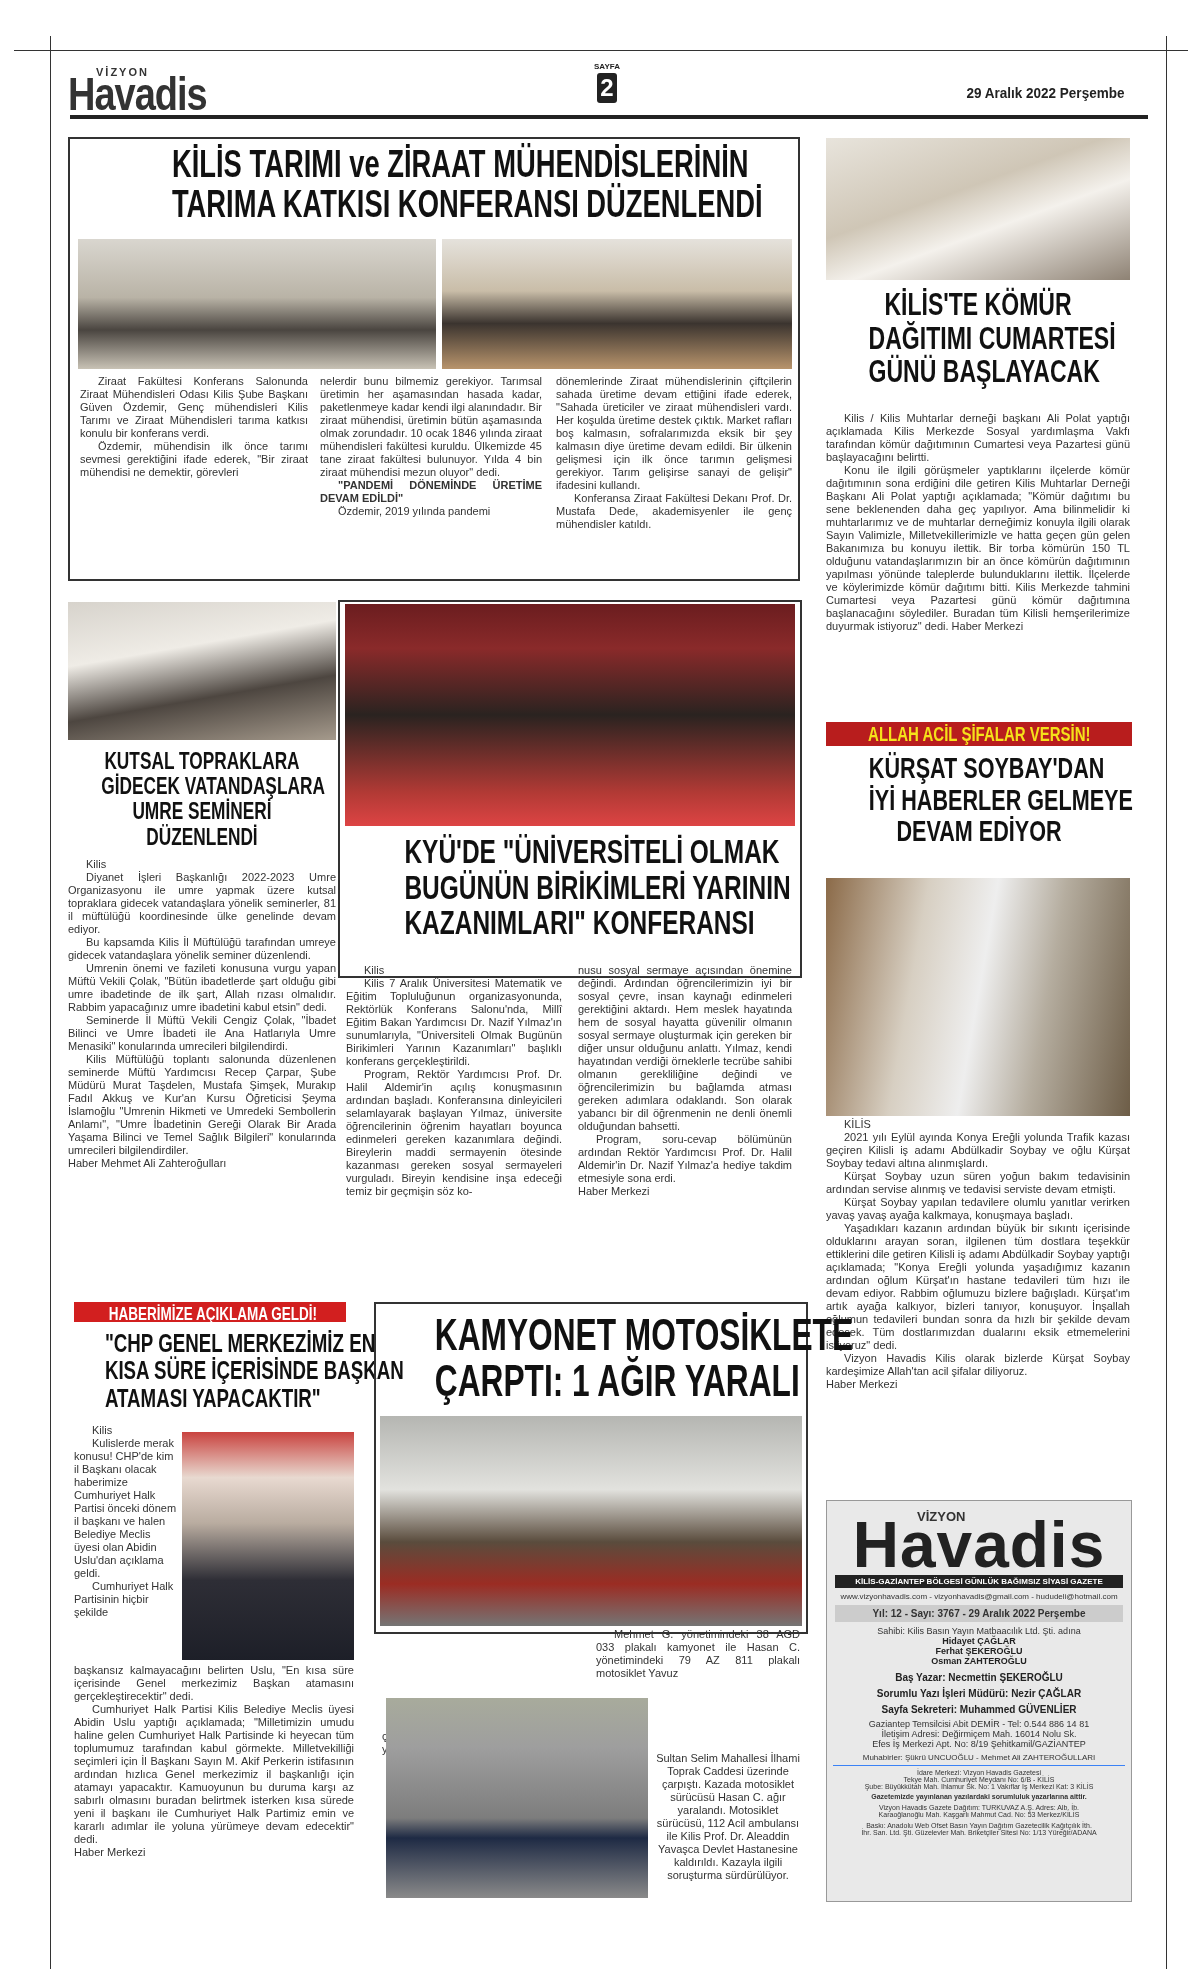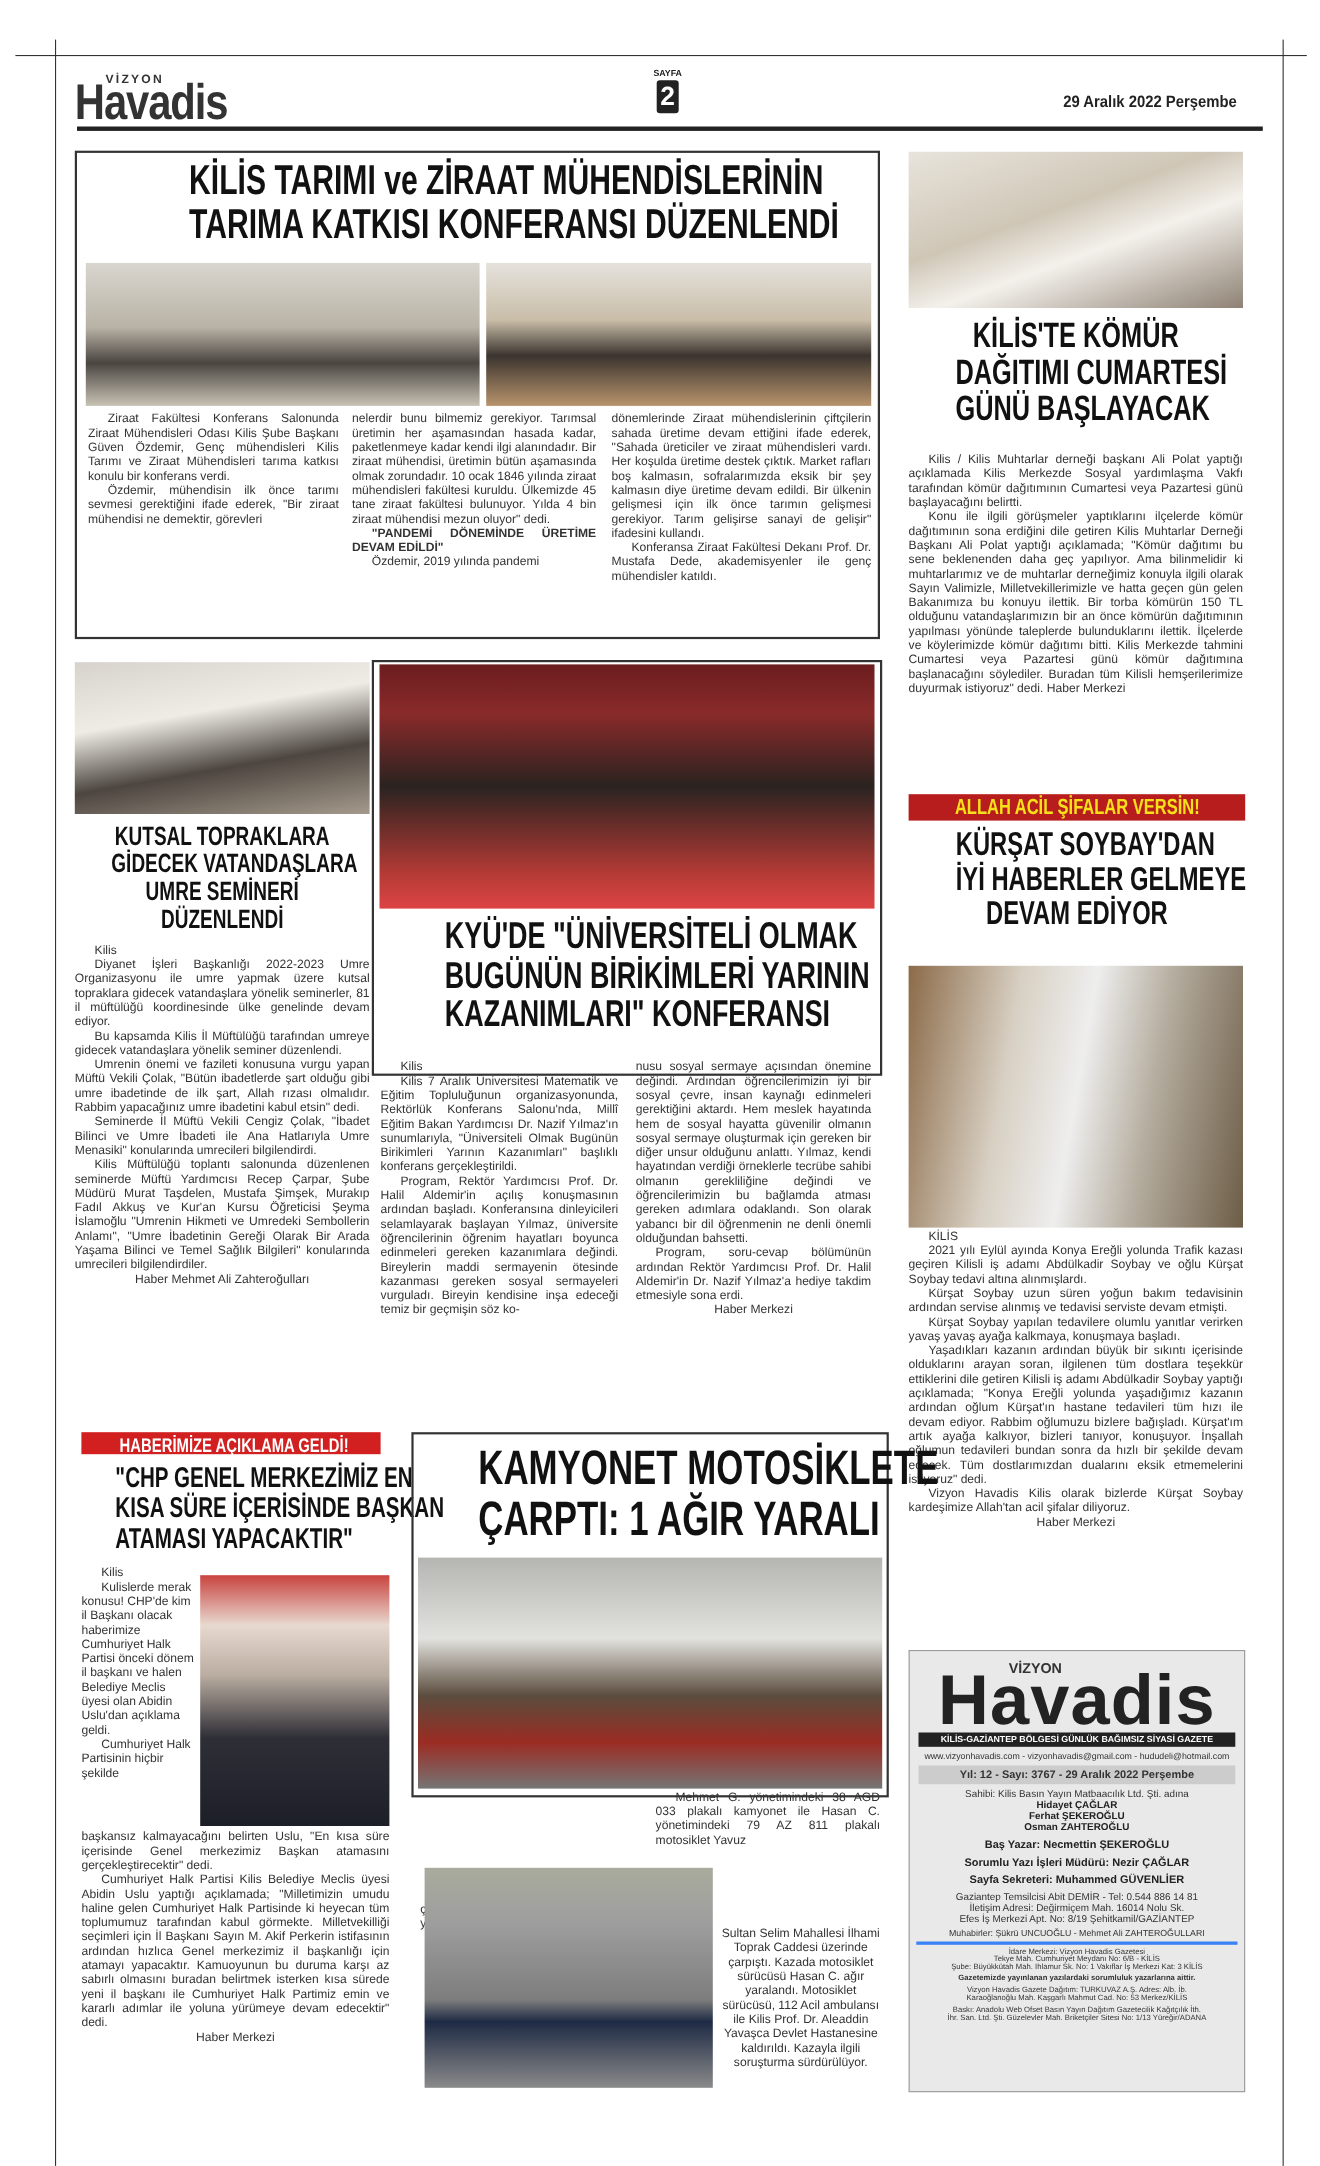--- a/index.html
+++ b/index.html
@@ -12,21 +12,21 @@
 .logo .hav{font-size:38px;font-weight:bold;color:#333;letter-spacing:-1px;line-height:40px;margin-top:4px;display:block;transform:scaleY(1.2);transform-origin:top}
 .sayfa{position:absolute;left:592px;top:62px;text-align:center;width:30px}
 .sayfa .lbl{font-size:8px;font-weight:bold}
 .sayfa .num{display:block;background:#222;color:#fff;border-radius:3px;font-size:24px;font-weight:bold;width:20px;height:30px;margin:2px auto 0;line-height:30px}
 .date{position:absolute;right:76px;top:84px;font-size:15px;font-weight:bold;transform:scaleX(.9);transform-origin:right}
 .thick{position:absolute;left:70px;top:115px;width:1078px;height:4px;background:#222}
 .box{position:absolute;border:2px solid #333}
 .head{font-family:"Liberation Sans",sans-serif;font-weight:bold;text-align:center;color:#111;transform:scaleX(.72);transform-origin:center;line-height:1.05;white-space:nowrap}
 .body{font-size:11px;line-height:13px;text-align:justify;color:#333}
 .body p{text-indent:18px}
-.body .r{text-align:center;text-indent:0}
+.body .r{text-align:left;text-indent:0}
 .img{position:absolute;overflow:hidden}
 .redbar{position:absolute;background:#d21f1f;color:#fff;font-weight:bold;text-align:center;white-space:nowrap}
 .redbar span{display:inline-block;transform:scaleX(.75)}
 .mast{position:absolute;left:826px;top:1500px;width:306px;height:402px;border:1px solid #999;background:#e9e9e9;text-align:center;color:#333;font-size:9px}
 .mast .big{font-size:64px;font-weight:bold;line-height:60px;color:#222;letter-spacing:1px}
 .mast .vz{font-size:13px;font-weight:bold;position:absolute;left:90px;top:8px}
 .mast .slogan{background:#222;color:#fff;font-size:8px;font-weight:bold;margin:0 8px;padding:2px 11px}
 .mast .gray{background:#ccc;margin:4px 8px;padding:3px 0;font-weight:bold;font-size:10px}
 </style>
 </head>
@@ -178,21 +178,21 @@
   <div>Sahibi: Kilis Basın Yayın Matbaacılık Ltd. Şti. adına</div>
   <div style="font-weight:bold;color:#222">Hidayet ÇAĞLAR</div>
   <div style="font-weight:bold;color:#222">Ferhat ŞEKEROĞLU</div>
   <div style="font-weight:bold;color:#222">Osman ZAHTEROĞLU</div>
   <div style="font-weight:bold;font-size:10px;margin-top:6px;color:#222">Baş Yazar: Necmettin ŞEKEROĞLU</div>
   <div style="font-weight:bold;font-size:10px;margin-top:5px;color:#222">Sorumlu Yazı İşleri Müdürü: Nezir ÇAĞLAR</div>
   <div style="font-weight:bold;font-size:10px;margin-top:5px;color:#222">Sayfa Sekreteri: Muhammed GÜVENLİER</div>
   <div style="margin-top:4px">Gaziantep Temsilcisi Abit DEMİR - Tel: 0.544 886 14 81</div>
   <div>İletişim Adresi: Değirmiçem Mah. 16014 Nolu Sk.</div>
   <div>Efes İş Merkezi Apt. No: 8/19 Şehitkamil/GAZİANTEP</div>
-  <div style="margin-top:4px;font-size:8px;border-bottom:3px solid #3b82f6;padding-bottom:3px;margin-left:6px;margin-right:6px">Muhabirler: Şükrü UNCUOĞLU - Mehmet Ali ZAHTEROĞULLARI</div>
+  <div style="margin-top:4px;font-size:8px;border-bottom:1px solid #3b82f6;padding-bottom:3px;margin-left:6px;margin-right:6px">Muhabirler: Şükrü UNCUOĞLU - Mehmet Ali ZAHTEROĞULLARI</div>
   <div style="font-size:7px;margin-top:3px">İdare Merkezi: Vizyon Havadis Gazetesi</div>
   <div style="font-size:7px">Tekye Mah. Cumhuriyet Meydanı No: 6/B - KİLİS</div>
   <div style="font-size:7px">Şube: Büyükkütah Mah. Ihlamur Sk. No: 1 Vakıflar İş Merkezi Kat: 3 KİLİS</div>
   <div style="font-size:7px;font-weight:bold;margin-top:3px">Gazetemizde yayınlanan yazılardaki sorumluluk yazarlarına aittir.</div>
   <div style="font-size:7px;margin-top:4px">Vizyon Havadis Gazete Dağıtım: TURKUVAZ A.Ş. Adres: Alb. İb.</div>
   <div style="font-size:7px">Karaoğlanoğlu Mah. Kaşgarlı Mahmut Cad. No: 53 Merkez/KİLİS</div>
   <div style="font-size:7px;margin-top:4px">Baskı: Anadolu Web Ofset Basın Yayın Dağıtım Gazetecilik Kağıtçılık İth.</div>
   <div style="font-size:7px">İhr. San. Ltd. Şti. Güzelevler Mah. Briketçiler Sitesi No: 1/13 Yüreğir/ADANA</div>
 </div>
 

